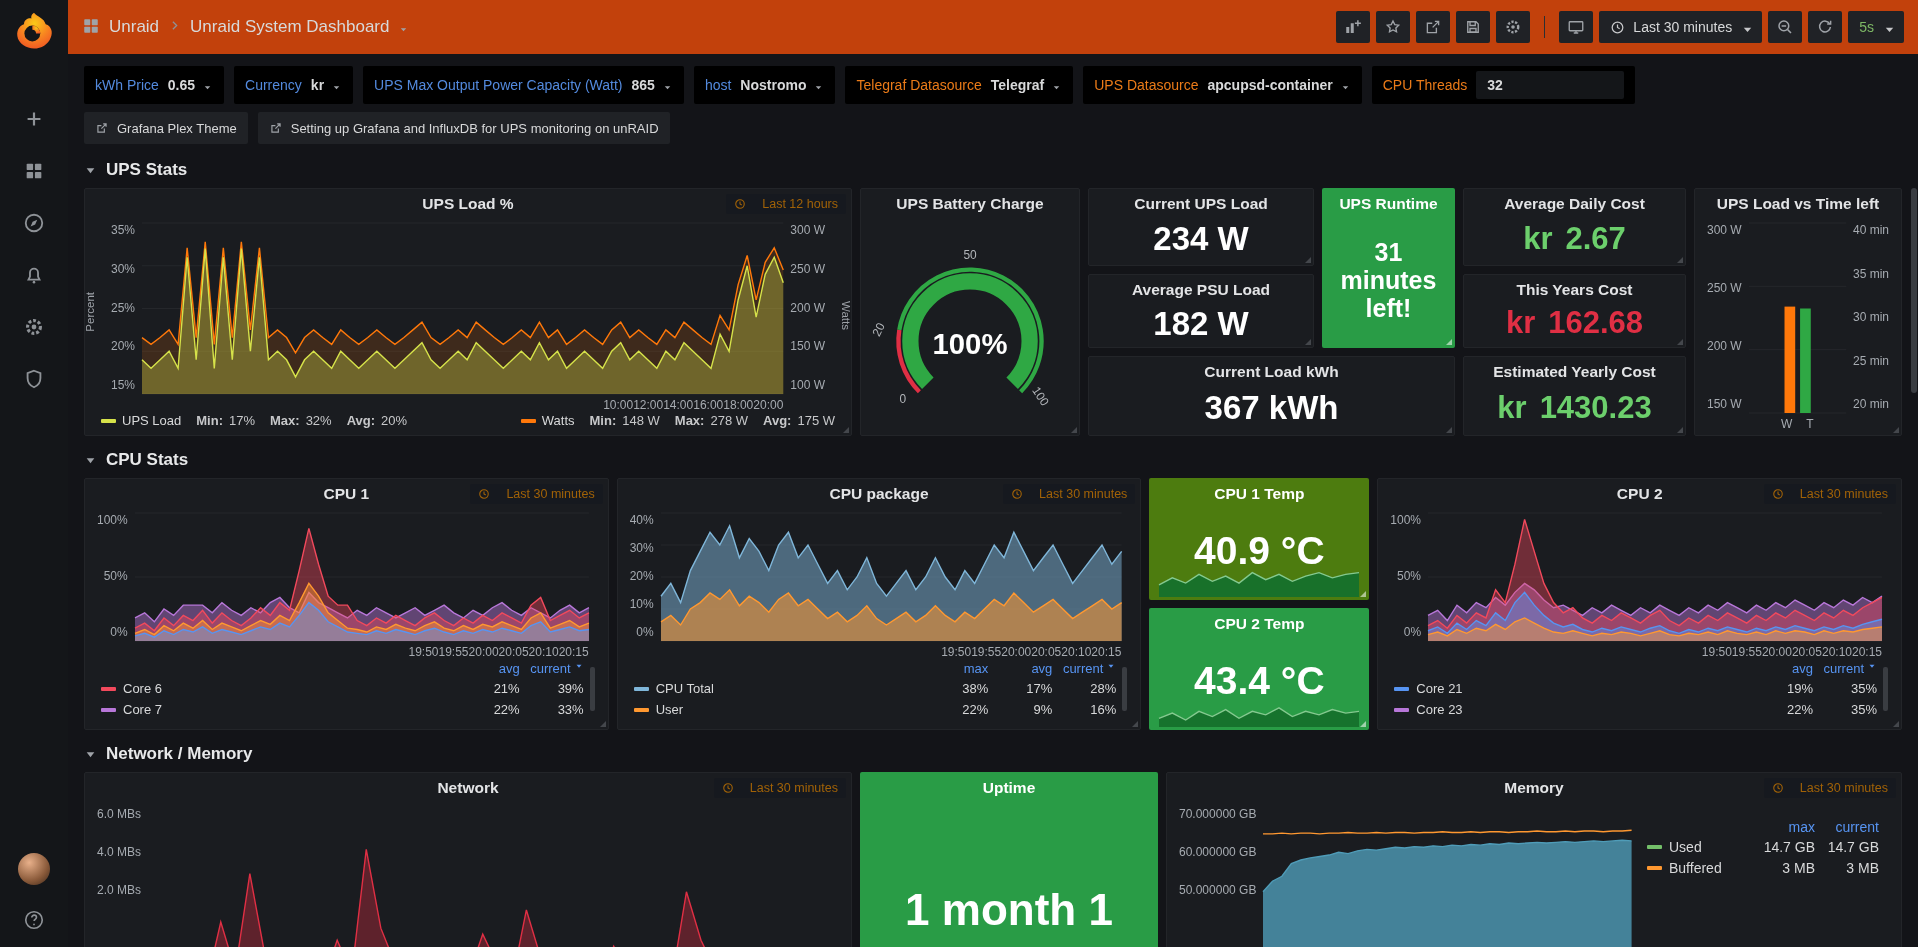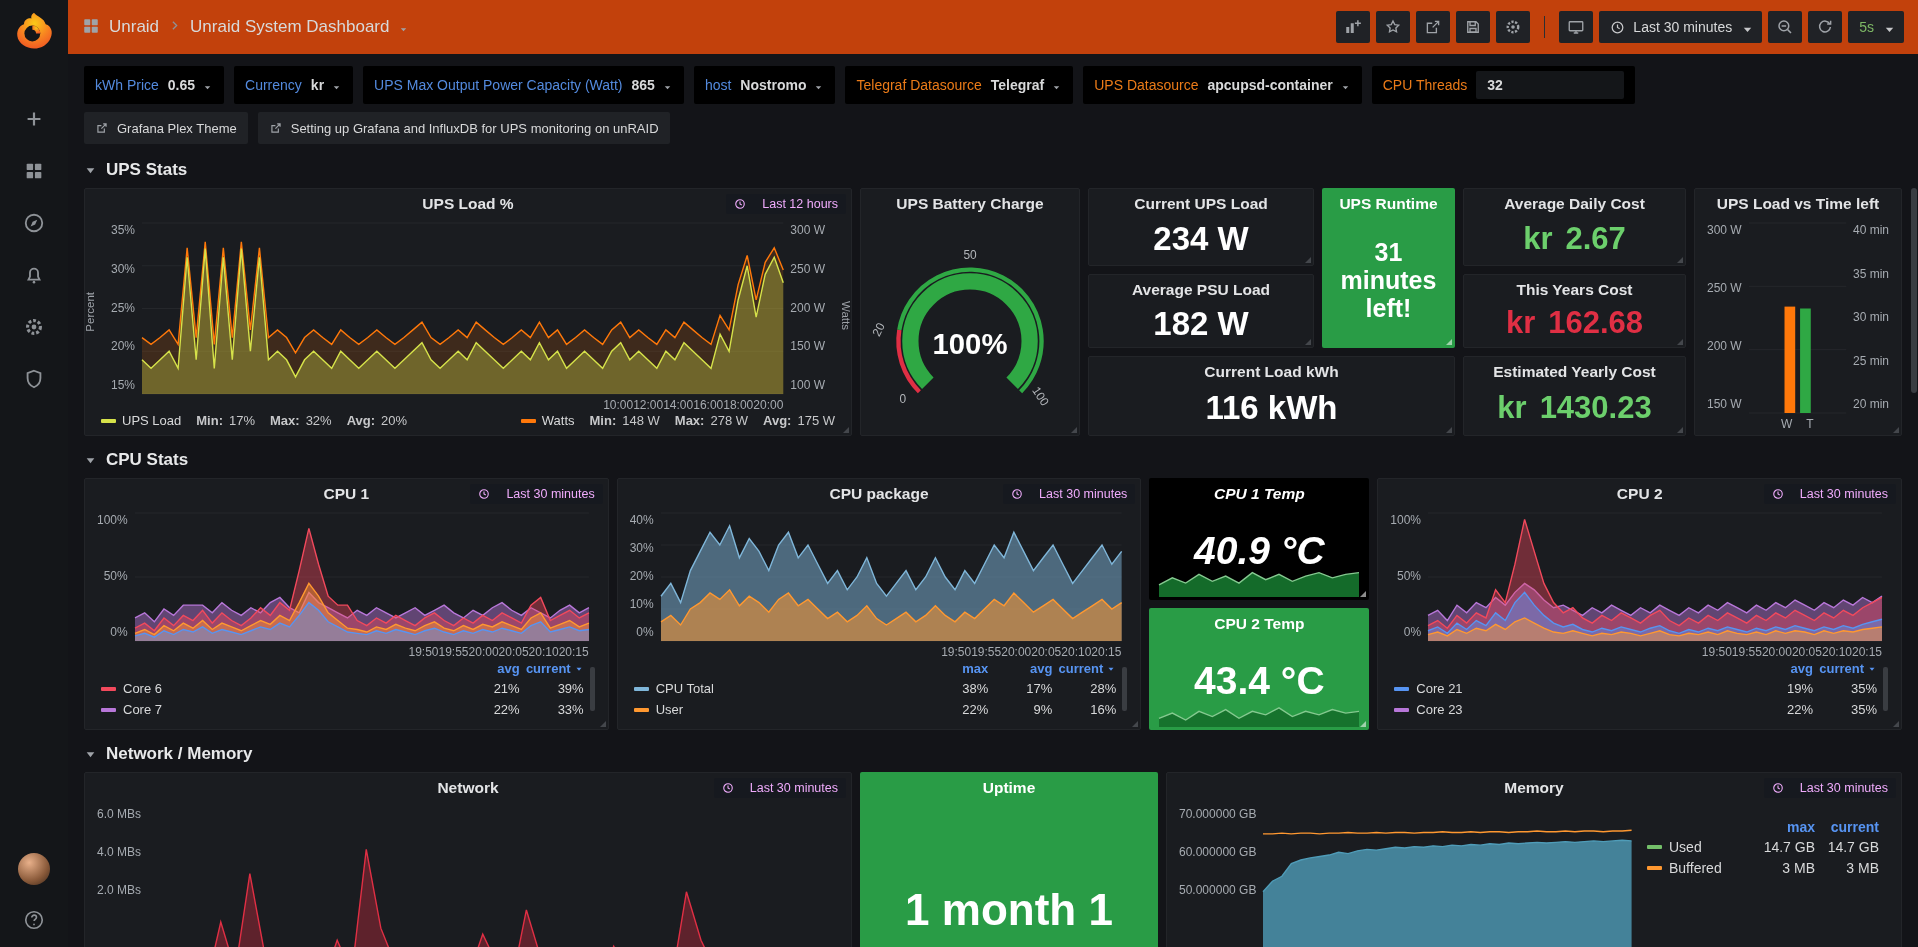--- a/index.html
+++ b/index.html
@@ -41,21 +41,21 @@
 .section-title{font-weight:700;font-size:17px;color:#e8e9ea}
 .row{display:flex;gap:8px;margin-bottom:2px;flex-wrap:nowrap}
 
 .panel{background:#1a1c20;border:1px solid #232529;border-radius:2px;position:relative;display:flex;flex-direction:column;min-width:0}
 .panel::after{content:"";position:absolute;right:2px;bottom:2px;width:0;height:0;border-left:6px solid transparent;border-bottom:6px solid #44474c}
 .panel.green{border-color:transparent}
 .panel.green::after{border-bottom-color:rgba(255,255,255,.55)}
 .panel-header{height:30px;display:flex;align-items:center;justify-content:center;position:relative;flex:none}
 .panel-title{font-size:15.5px;font-weight:700;color:#e3e4e6;cursor:pointer;white-space:nowrap}
 .panel.green .panel-title{color:#fff}
-.time-tag{position:absolute;right:5px;top:5px;display:flex;gap:16px;align-items:center;color:#f0abfc;font-size:12.5px;background:#16191f;padding:3px 8px;border-radius:2px;cursor:pointer;white-space:nowrap}
+.time-tag{position:absolute;right:5px;top:5px;display:flex;gap:16px;align-items:center;color:#a16207;font-size:12.5px;background:#16191f;padding:3px 8px;border-radius:2px;cursor:pointer;white-space:nowrap}
 .time-tag svg{width:12px;height:12px}
 .panel-body{flex:1;position:relative;min-height:0;display:flex;flex-direction:column;padding:2px 8px 4px}
 .stat-body{flex:1;display:flex;align-items:center;justify-content:center;padding-bottom:6px}
 .stat-value{font-size:33px;font-weight:700;color:#fff;white-space:nowrap}
 .cost{display:flex;gap:13px;font-size:31px;font-weight:700;white-space:nowrap}
 .runtime-value{font-size:25px;font-weight:700;color:#fff;text-align:center;line-height:1.12;padding:0 12px}
 .temp-value{font-size:39px;font-weight:700;color:#fff}
 .uptime-value{font-size:44px;font-weight:700;color:#fff;white-space:nowrap}
 
 .chart-zone{flex:1;position:relative;min-height:0}
@@ -72,21 +72,21 @@
 .axis-label.left{left:-1px;top:34%;transform:rotate(180deg)}
 .axis-label.right{right:-1px;top:38%}
 
 .legend-inline{display:flex;justify-content:space-between;padding:1px 8px 3px;font-size:13px;color:#c7c8ca;flex:none;white-space:nowrap}
 .li-group{display:flex;align-items:center;gap:6px}
 .li-name{cursor:pointer;color:#d8d9da}
 .li-k{font-weight:700;margin-left:9px}
 .lt-swatch{display:inline-block;width:15px;height:4px;border-radius:1px;flex:none}
 .legend-table{flex:none;padding:0 16px 5px 8px;position:relative;font-size:13px}
 .lt-head{display:flex;justify-content:flex-end;height:19px;align-items:center}
-.lt-col{width:64px;text-align:right;color:#5794f2;font-weight:700;display:flex;justify-content:flex-end;align-items:center;gap:3px;cursor:pointer}
+.lt-col{width:64px;text-align:right;color:#5794f2;font-weight:400;display:flex;justify-content:flex-end;align-items:flex-start;gap:3px;cursor:pointer}
 .lt-col svg{width:10px;height:10px}
 .lt-row{display:flex;align-items:center;height:21px}
 .lt-name{display:flex;align-items:center;gap:7px;flex:1;min-width:0;cursor:pointer;color:#d8d9da}
 .lt-val{width:64px;text-align:right;color:#d8d9da}
 .lt-scrollbar{position:absolute;right:5px;top:8px;width:5px;height:44px;background:#3a3d42;border-radius:2px;cursor:pointer}
 .legend-side{width:250px;flex:none;padding:12px 14px 0 4px}
 
 .gauge-body{flex:1;display:flex;align-items:center;justify-content:center}
 .gauge-svg{width:206px;height:168px}
 .gauge-value{font-size:27px;font-weight:700;fill:#fff;text-anchor:middle}
@@ -478,21 +478,21 @@
               </div>
             <div class="stat-body">
                 <span class="stat-value">182 W</span>
               </div>
           </div>
           <div class="panel" style="grid-area:3/1/auto/span 2">
             <div class="panel-header">
                 <span class="panel-title">Current Load kWh</span>
               </div>
             <div class="stat-body">
-                <span class="stat-value">116 kWh</span>
+                <span class="stat-value">367 kWh</span>
               </div>
           </div>
         </div>
 
         <div class="ups-costs">
           <div class="panel">
             <div class="panel-header">
                 <span class="panel-title">Average Daily Cost</span>
               </div>
             <div class="stat-body">
@@ -728,21 +728,21 @@
                   </span>
                 <span class="lt-val">22%</span>
                   <span class="lt-val">9%</span>
                   <span class="lt-val">16%</span>
               </div>
             </div>
           </div>
         </div>
 
         <div class="temp-col">
-          <div class="panel green" style="background-color: #000000; font-style: italic;">
+          <div class="panel green" style="background-color: #4d7c0f;">
             <div class="panel-header">
                 <span class="panel-title">CPU 1 Temp</span>
               </div>
             <div class="stat-body">
                 <span class="temp-value">40.9 °C</span>
               </div>
             <div class="spark-zone">
                 <div class="ch-wrap">
                   <div class="ch-plot" style="grid-area: 1 / 2;">
                     <svg viewBox="0 0 100 100" preserveAspectRatio="none">

